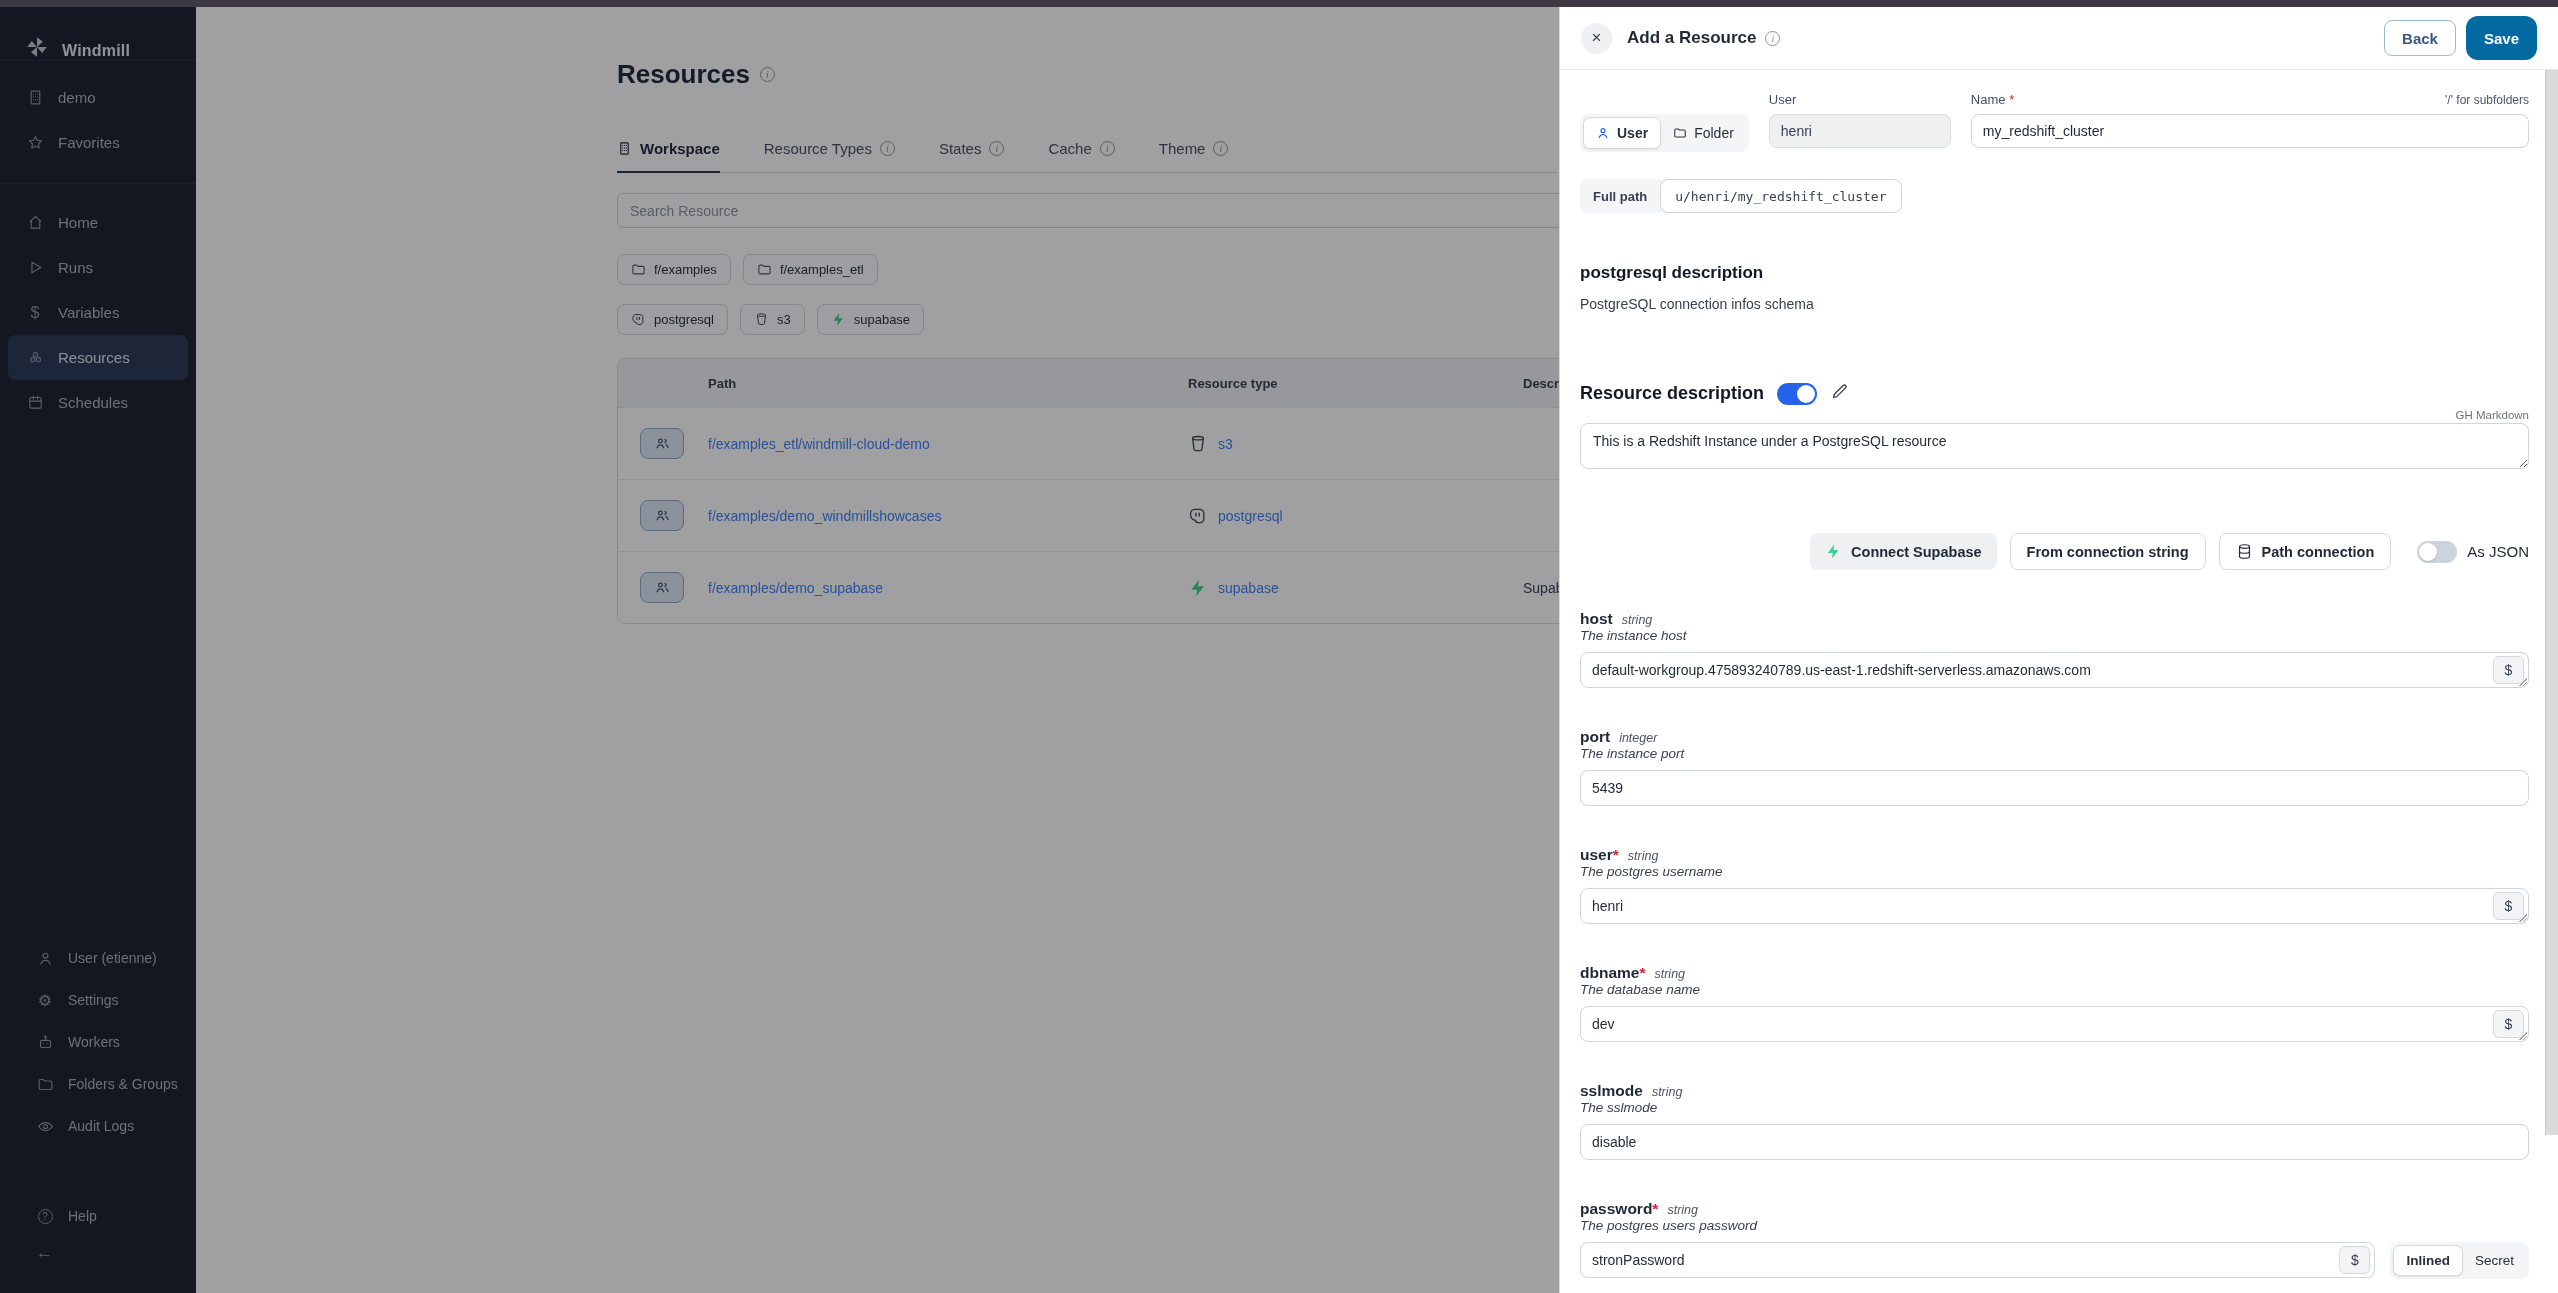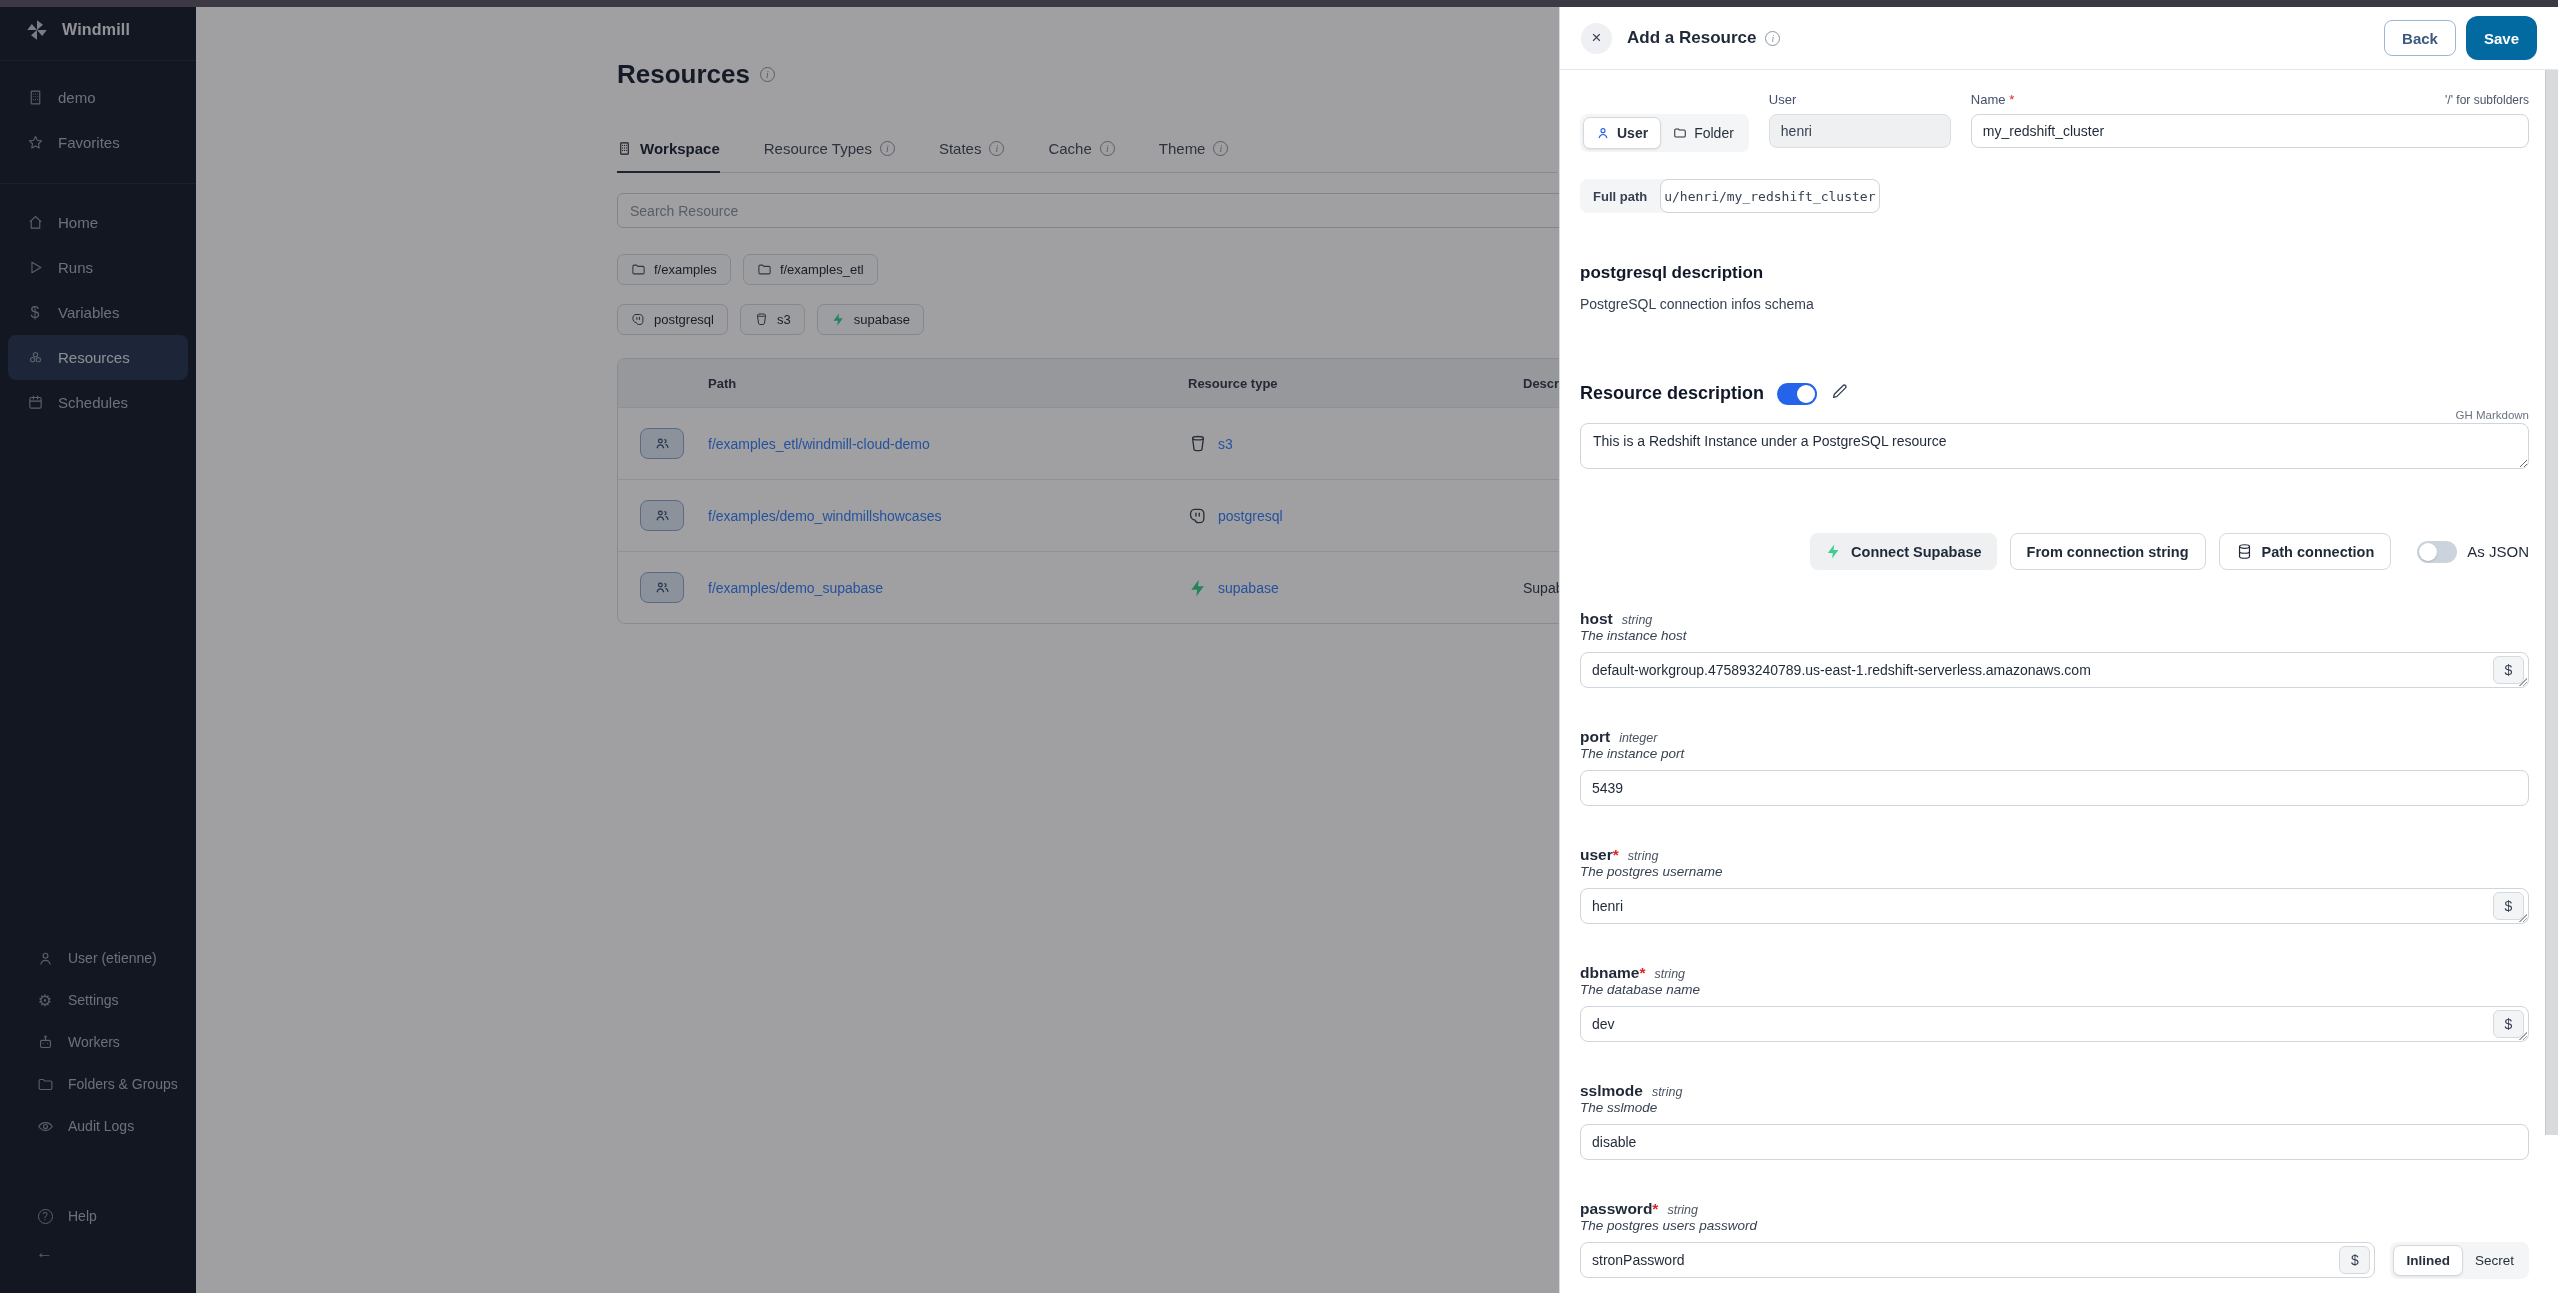--- a/index.html
+++ b/index.html
@@ -5,21 +5,21 @@
   * { margin:0; padding:0; box-sizing:border-box; }
   html,body { background:#555; }
   body { font-family:"Liberation Sans", sans-serif; }
   .screen { position:relative; width:2558px; height:1293px; overflow:hidden; background:#fff; margin:0 auto; }
 
   
   .topstrip { position:absolute; left:0; top:0; width:100%; height:7px; background:#3c3945; z-index:60; }
 
   
   .sidebar { position:absolute; left:0; top:0; bottom:0; width:196px; background:#1c2230; color:#aab3c0; z-index:10; }
-  .brand-row { display:flex; align-items:center; gap:12px; height:61px; padding-left:24px; border-bottom:1px solid #2b3242; }
+  .brand-row { display:flex; align-items:flex-end; gap:12px; height:61px; padding-left:24px; border-bottom:1px solid #2b3242; }
   .brand-row svg { width:26px; height:26px; }
   .brand-name { font-size:16px; font-weight:bold; color:#e5e8ec; letter-spacing:.2px; }
   .side-group { padding:14px 0 18px 0; border-bottom:1px solid #2b3242; }
   .side-item { display:flex; align-items:center; gap:14px; height:45px; padding:0 10px 0 26px; font-size:15px; cursor:pointer; }
   .side-item .ic { width:18px; display:flex; justify-content:center; color:#8d97a6; font-size:16px; }
   .side-item .ic svg { width:17px; height:17px; }
   .side-nav { margin-top:16px; }
   .side-item.selected { background:#2c3b55; border-radius:8px; margin:0 8px; padding-left:18px; color:#dde3ea; }
   .side-footer { position:absolute; left:10px; bottom:0; width:100%; padding-bottom:24px; }
   .side-item.small { height:42px; font-size:14px; }
@@ -78,21 +78,21 @@
   .seg-opt.on svg { color:#2563eb; }
   .txt-input { height:34px; border:1px solid #cfd5db; border-radius:8px; padding:0 11px; font-size:14px; color:#1f2937; background:#fff; width:100%; }
   .txt-input:disabled { background:#eef0f2; border-color:#dadde1; color:#374151; }
   .owner-user { width:182px; }
   .owner-name { flex:1; }
   .name-label-row { display:flex; justify-content:space-between; align-items:baseline; }
   .hint { font-size:12px; color:#4a5568; }
 
   .fullpath { display:inline-flex; align-items:stretch; margin-top:27px; background:#f4f5f7; border-radius:8px; }
   .fullpath-label { display:flex; align-items:center; padding:0 13px; font-size:13px; font-weight:bold; color:#374151; }
-  .fullpath-value { display:flex; align-items:center; padding:0 3px; background:#fff; border:1px solid #cfd5db; border-radius:8px; font-family:"DejaVu Sans Mono", monospace; font-size:13px; color:#374151; height:34px; }
+  .fullpath-value { display:flex; align-items:center; padding:0 14px; background:#fff; border:1px solid #cfd5db; border-radius:8px; font-family:"DejaVu Sans Mono", monospace; font-size:13px; color:#374151; height:34px; }
 
   .sec-heading { margin-top:50px; font-size:17px; font-weight:bold; color:#111827; }
   .sec-text { margin-top:13px; font-size:14px; color:#374151; }
 
   .rd-row { display:flex; align-items:center; gap:13px; margin-top:70px; }
   .rd-heading { font-size:18px; font-weight:bold; color:#111827; }
   .toggle { position:relative; width:40px; height:22px; border-radius:11px; cursor:pointer; flex:0 0 auto; }
   .toggle.on { background:#2563eb; }
   .toggle.on::after { content:""; position:absolute; right:2px; top:2px; width:18px; height:18px; background:#fff; border-radius:50%; }
   .toggle.off { background:#cbd3dc; }

